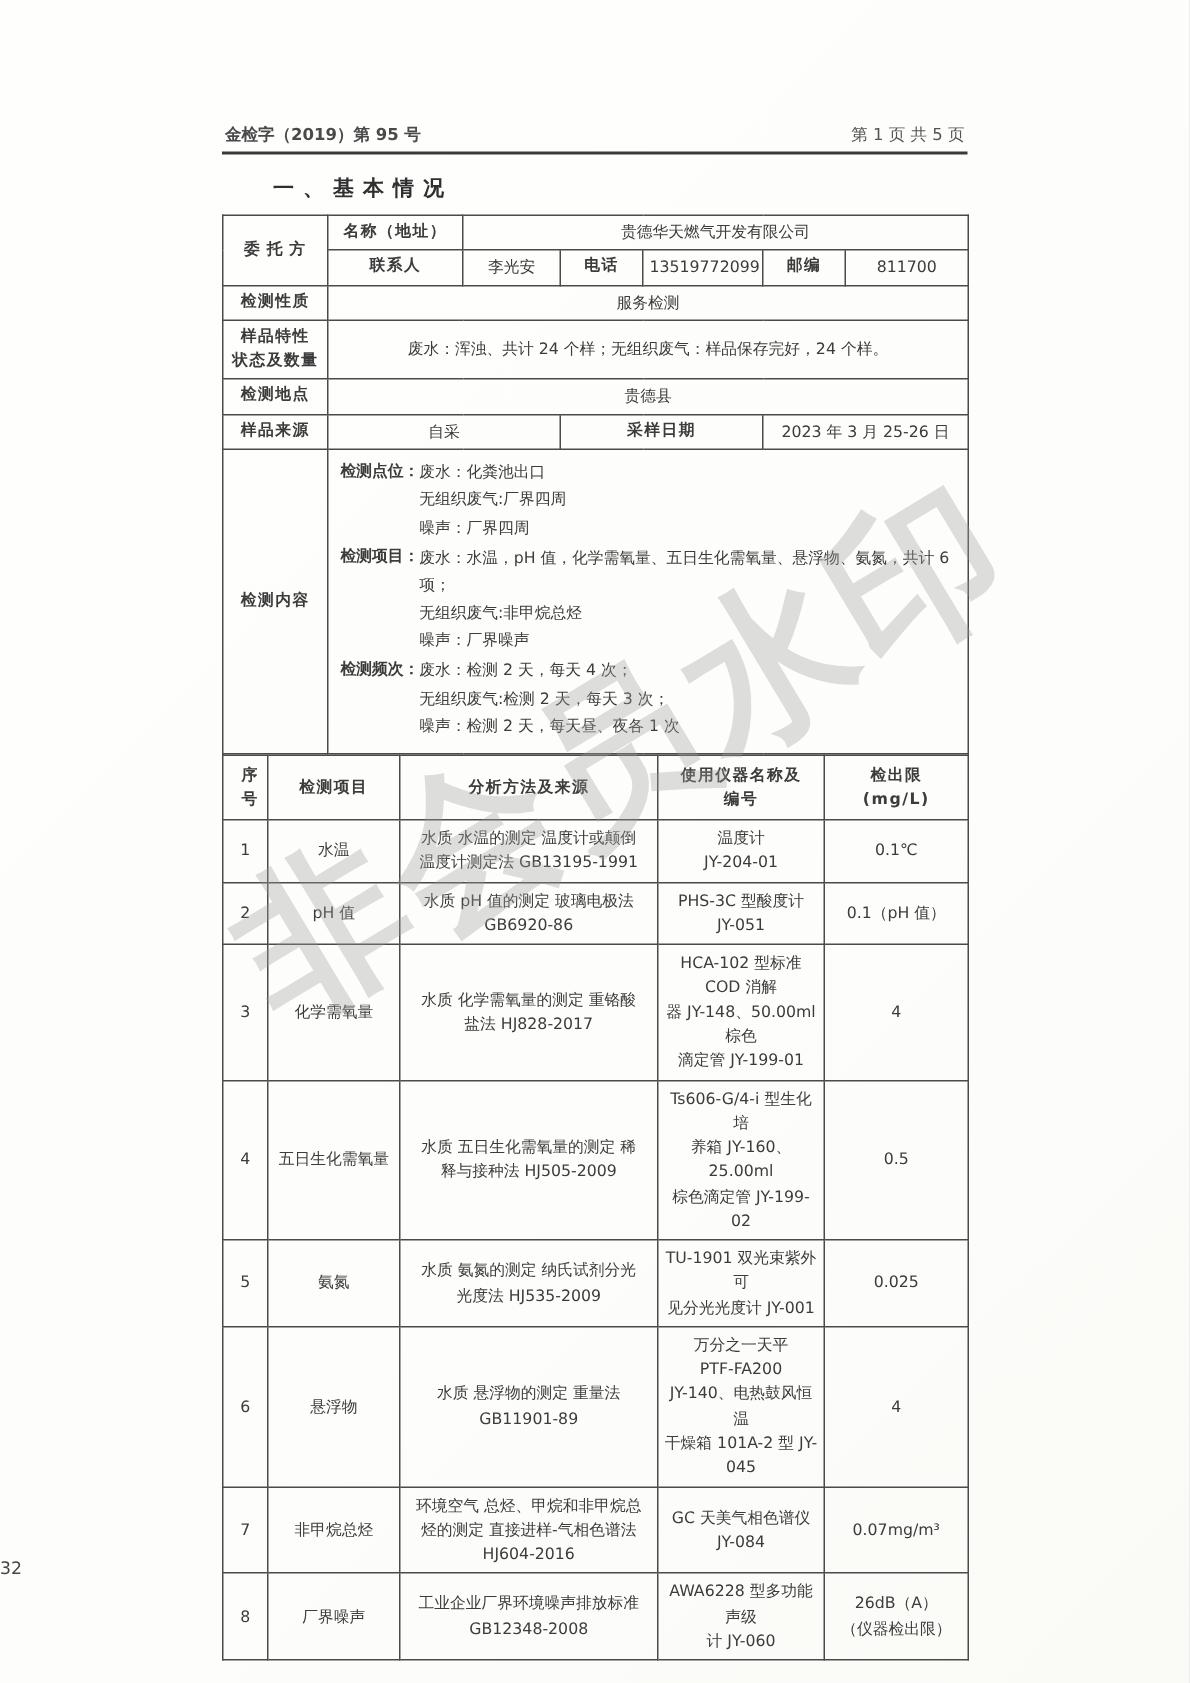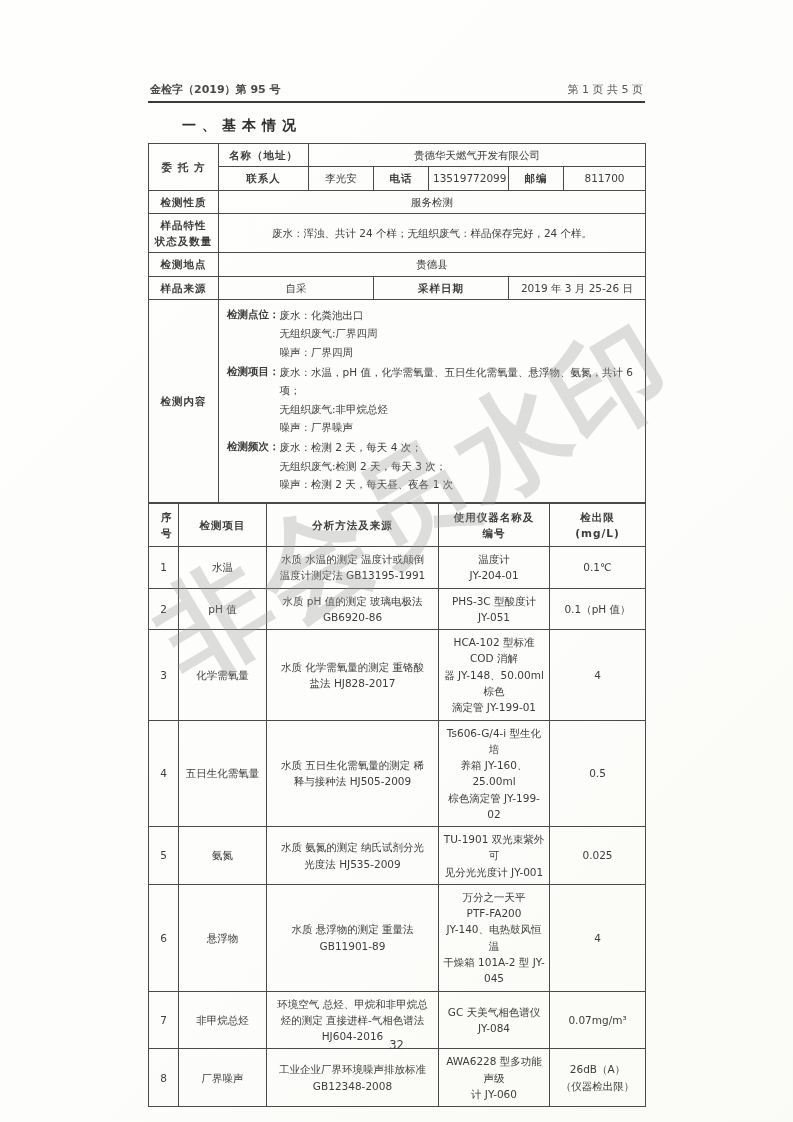--- a/index.html
+++ b/index.html
@@ -21,35 +21,35 @@
   
   .sec-title { font-size:14px; font-weight:bold; color:#2f2f2f;
     letter-spacing:6px; margin:14px 0 8px 34px; }
   .sec-title2 { margin-left:10px; letter-spacing:3px; }
 
   
   table { width:100%; border-collapse:collapse; table-layout:fixed;
     font-size:10.5px; color:#3c3c3c; }
   td,th { border:1px solid #4a4a4a; text-align:center; vertical-align:middle;
     padding:3px 4px; line-height:1.55; }
-  .lbl { font-weight:bold; letter-spacing:1px; }
+  .lbl { font-weight:bold; letter-spacing:1px;font-family:Liberation Serif, serif; }
   .pre { white-space:pre-line; }
 
   
   .content-cell { text-align:left; padding:6px 6px 6px 8px; }
   .blk { display:flex; margin-bottom:2px; }
   .blk-label { font-weight:bold; white-space:nowrap; flex:0 0 auto; }
   .blk-lines { white-space:pre-line; line-height:1.75; }
 
   
   .methods td { padding:4px 3px; }
   .methods th { font-weight:bold; padding:5px 12px; letter-spacing:1px; }
 
   .page-number { position:absolute; left:0; right:0; top:1038px;
-    text-align:center; font-size:11.5px; color:#444; }
+    text-align:left; font-size:11.5px; color:#444; }
 
   
   .watermark { position:absolute; left:168px; top:575px;
     transform:rotate(-31deg); transform-origin:0 50%;
     font-size:112px; font-weight:bold; letter-spacing:3px;
     color:rgba(158,158,158,0.34); white-space:nowrap;
     pointer-events:none; z-index:5; }
 </style>
 </head>
 <body>
@@ -101,21 +101,21 @@
         <td colspan="6">废水：浑浊、共计 24 个样；无组织废气：样品保存完好，24 个样。</td>
       </tr>
       <tr>
         <td class="lbl">检测地点</td>
         <td colspan="6">贵德县</td>
       </tr>
       <tr>
         <td class="lbl">样品来源</td>
         <td colspan="2">自采</td>
         <td colspan="2" class="lbl">采样日期</td>
-        <td colspan="2">2019 年 3 月 25-26 日</td>
+        <td colspan="2">2023 年 3 月 25-26 日</td>
       </tr>
       <tr>
         <td class="lbl">检测内容</td>
         <td colspan="6" class="content-cell">
           <div class="blk">
             <span class="blk-label">检测点位：</span>
             <span class="blk-lines">废水：化粪池出口
 无组织废气:厂界四周
 噪声：厂界四周</span>
           </div>

